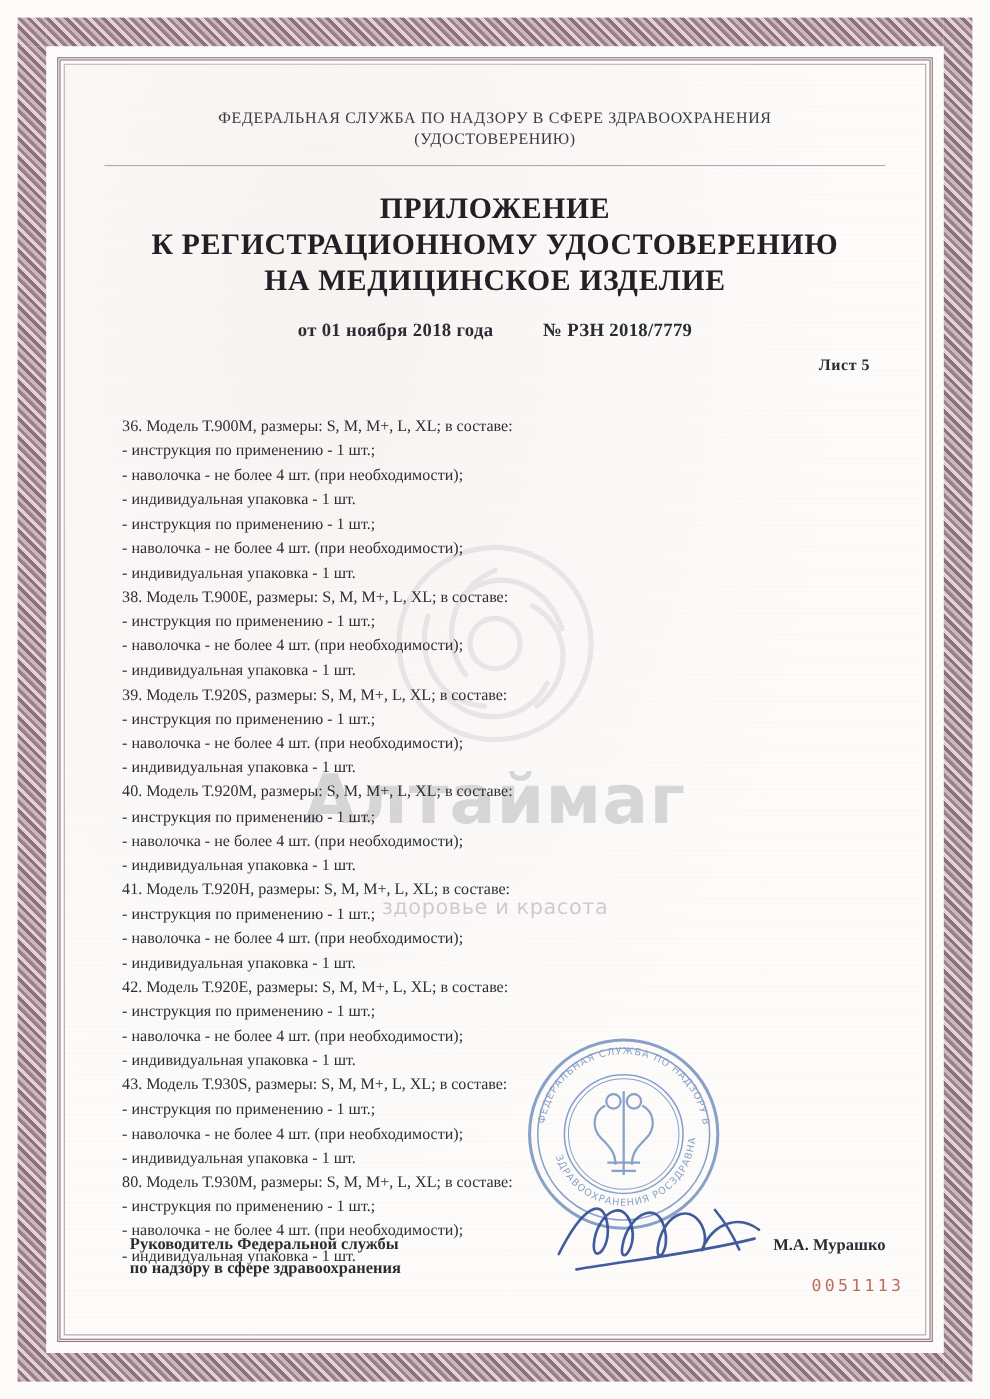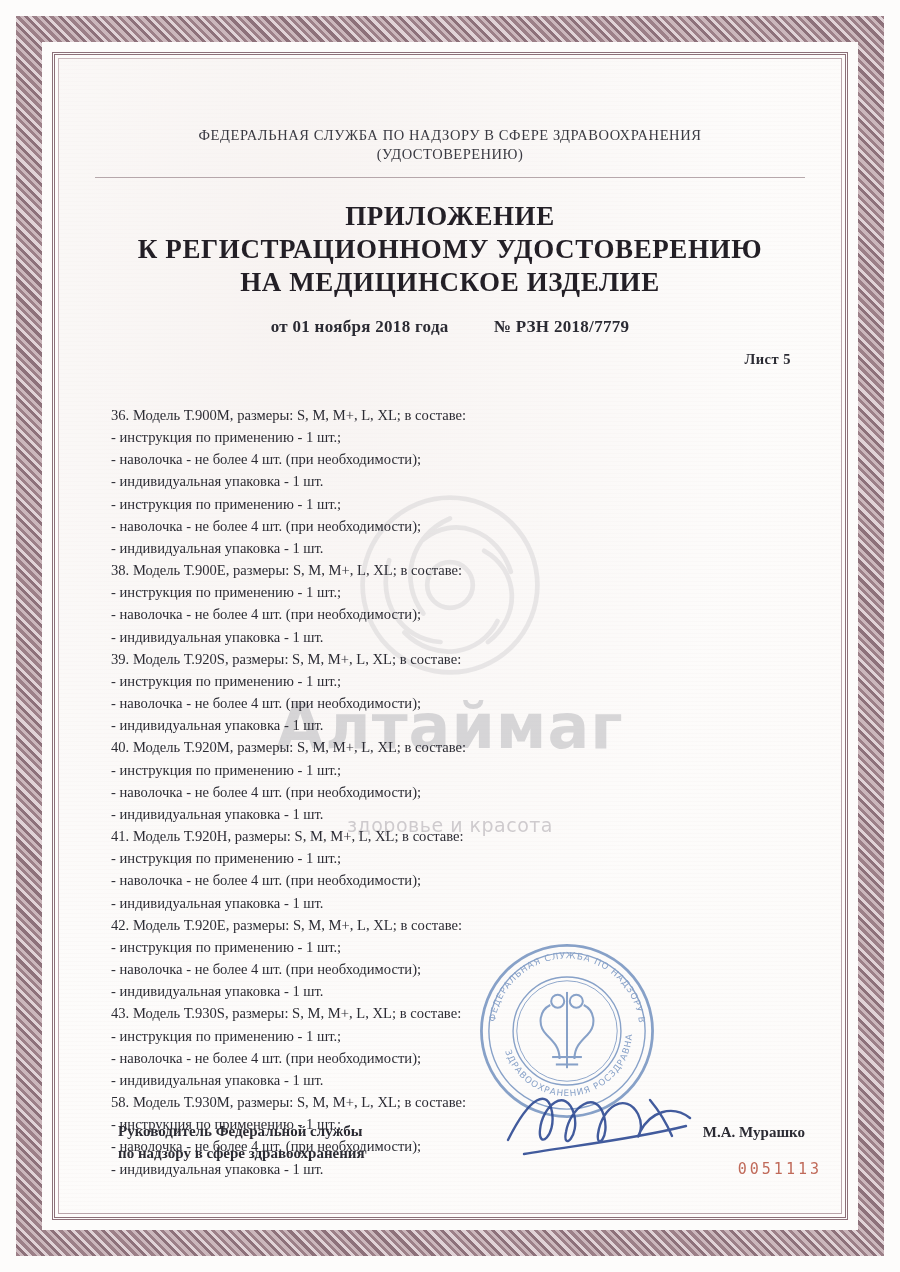--- a/index.html
+++ b/index.html
@@ -100,21 +100,20 @@
     right: 95px;
     top: 100px;
   }
   .org-line {
     text-align: center;
     font-size: 14.5px;
     letter-spacing: .6px;
     color: #3a3a42;
     font-variant: small-caps;
     font-family: "Liberation Serif", serif;
-    margin-top: 27px;
   }
   .org-line2 {
     text-align: center;
     font-size: 14.5px;
     letter-spacing: .5px;
     color: #3a3a42;
     margin-top: 2px;
     font-variant: small-caps;
   }
   .rule {
@@ -283,21 +282,21 @@
         <div class="sub">- наволочка - не более 4 шт. (при необходимости);</div>
         <div class="sub">- индивидуальная упаковка - 1 шт.</div>
         <div class="item-head">42. Модель Т.920Е, размеры: S, M, M+, L, XL; в составе:</div>
         <div class="sub">- инструкция по применению - 1 шт.;</div>
         <div class="sub">- наволочка - не более 4 шт. (при необходимости);</div>
         <div class="sub">- индивидуальная упаковка - 1 шт.</div>
         <div class="item-head">43. Модель Т.930S, размеры: S, M, M+, L, XL; в составе:</div>
         <div class="sub">- инструкция по применению - 1 шт.;</div>
         <div class="sub">- наволочка - не более 4 шт. (при необходимости);</div>
         <div class="sub">- индивидуальная упаковка - 1 шт.</div>
-        <div class="item-head">58. Модель Т.930М, размеры: S, M, M+, L, XL; в составе:</div>
+        <div class="item-head">80. Модель Т.930М, размеры: S, M, M+, L, XL; в составе:</div>
         <div class="sub">- инструкция по применению - 1 шт.;</div>
         <div class="sub">- наволочка - не более 4 шт. (при необходимости);</div>
         <div class="sub">- индивидуальная упаковка - 1 шт.</div>
       </div>
   </div>
 
   <svg class="stamp" viewBox="0 0 200 200">
     <defs>
       <path id="arcTop" d="M 22 100 A 78 78 0 0 1 178 100"></path>
       <path id="arcBottom" d="M 30 100 A 70 70 0 0 0 170 100"></path>

